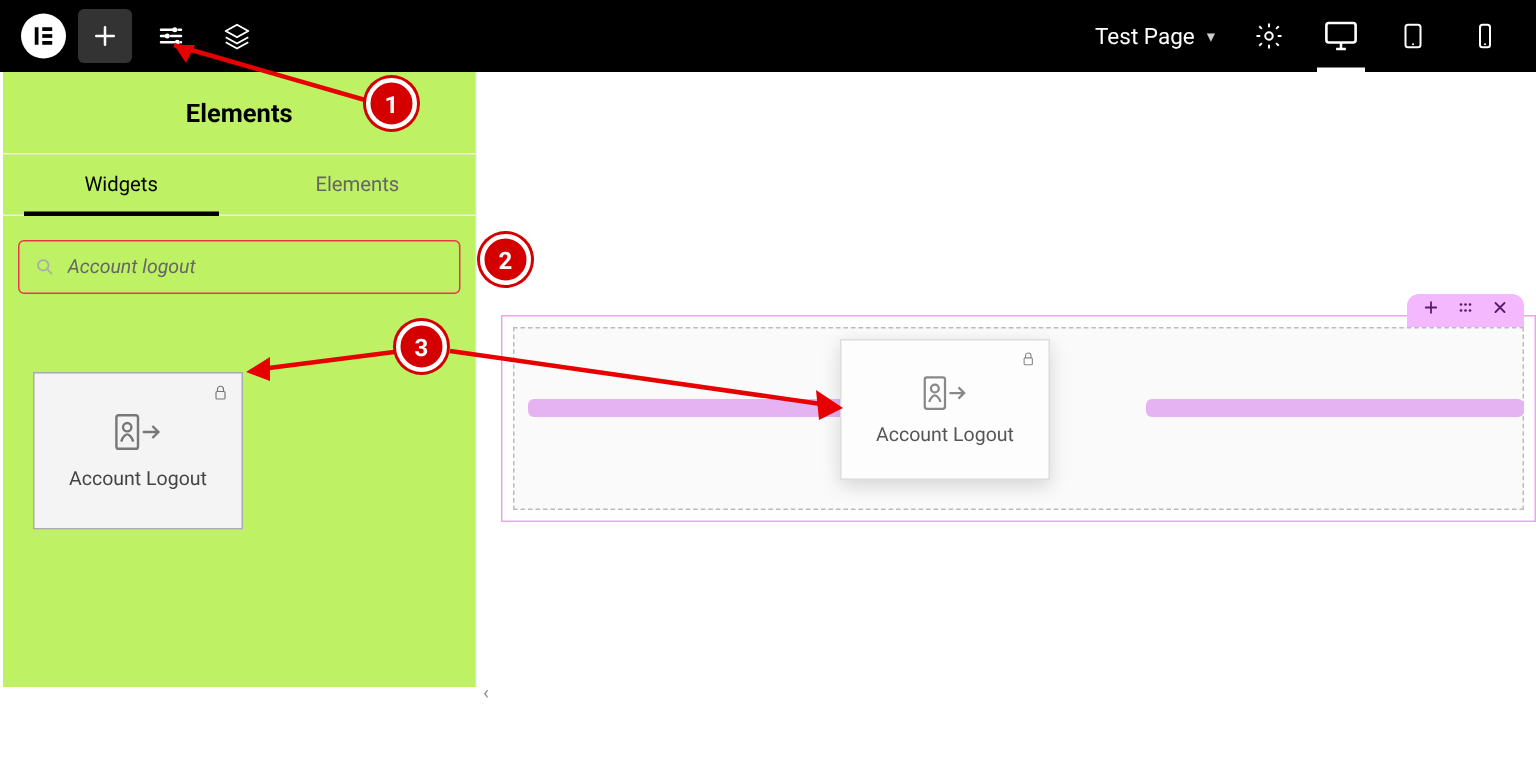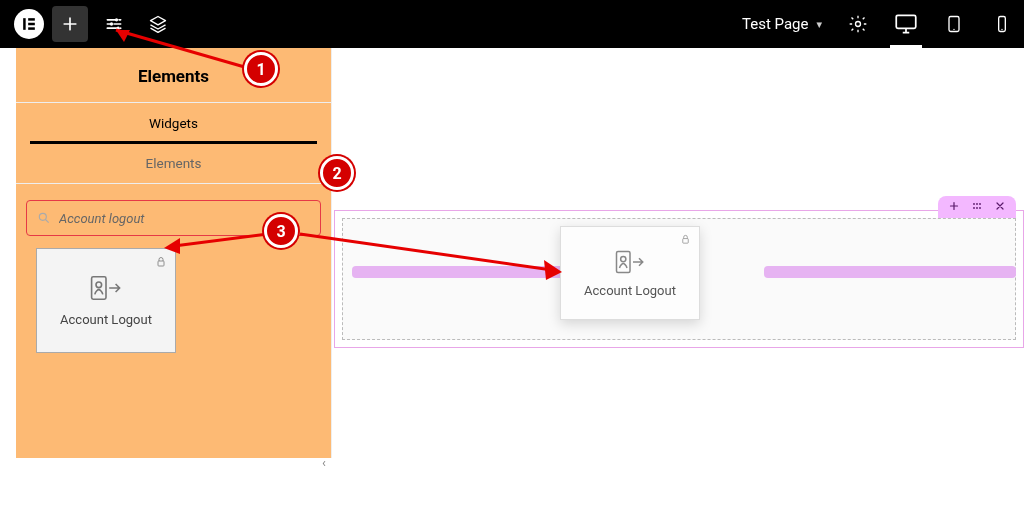--- a/index.html
+++ b/index.html
@@ -5,30 +5,30 @@
   * { box-sizing: border-box; margin: 0; padding: 0; font-family: -apple-system, BlinkMacSystemFont, "Segoe UI", Roboto, sans-serif; }
   body { width: 1024px; height: 507px; overflow: hidden; background: #fff; position: relative; }
 
   
   .topbar { height: 48px; background: #000; display: flex; align-items: center; color: #fff; }
   .topbar-left { display: flex; align-items: center; gap: 8px; padding-left: 14px; }
   .logo-circle { width: 30px; height: 30px; border-radius: 50%; background: #fff; display: flex; align-items: center; justify-content: center; color: #000; font-weight: 900; font-size: 18px; }
   .top-btn { width: 36px; height: 36px; display: flex; align-items: center; justify-content: center; border-radius: 4px; cursor: pointer; }
   .top-btn.active { background: #333; }
   .topbar-center { flex: 1; }
-  .topbar-right { display: flex; align-items: center; gap: 4px; }
+  .topbar-right { display: flex; align-items: center; gap: 4px; padding-right: 12px; }
   .page-title { display: flex; align-items: center; gap: 8px; font-size: 15px; padding: 0 10px; cursor: pointer; }
   .chev { font-size: 11px; opacity: .8; }
   .dev-btn { width: 44px; height: 48px; display: flex; align-items: center; justify-content: center; cursor: pointer; position: relative; }
   .dev-btn.active::after { content:""; position:absolute; bottom:0; left:6px; right:6px; height:3px; background:#fff; }
 
   
-  .sidebar { position: absolute; left: 16px; top: 48px; width: 316px; background: #fdba74; border-right: 1px solid #eee; min-height: 410px; }
+  .sidebar { position: absolute; left: 2px; top: 48px; width: 316px; background: #bef264; border-right: 1px solid #eee; min-height: 410px; }
   .panel-title { text-align: center; font-weight: 700; font-size: 17px; padding: 18px 0 16px; }
-  .tabs { display: flex; border-top: 1px solid #eee; border-bottom: 1px solid #eee; flex-direction: column; }
+  .tabs { display: flex; border-top: 1px solid #eee; border-bottom: 1px solid #eee; }
   .tab { flex: 1; text-align: center; font-size: 13.5px; padding: 12px 0; color: #666; cursor: pointer; position: relative; }
   .tab.active { color: #000; }
   .tab.active::after { content:""; position:absolute; left:14px; right:14px; bottom:-1px; height:3px; background:#000; }
 
   .search-wrap { margin: 16px 10px 0; border: 1.5px solid #e63946; border-radius: 4px; height: 36px; display: flex; align-items: center; padding: 0 10px; gap: 8px; position: relative; }
   .search-input { flex:1; border:none; outline:none; font-size: 13px; font-style: italic; color:#666; background: transparent; }
 
   .widget-card { position: absolute; left: 20px; top: 200px; width: 140px; height: 105px; border: 1px solid #aaa; background: #f4f4f4; display:flex; flex-direction:column; align-items:center; justify-content:center; gap:10px; font-size: 13px; color:#444; cursor: grab; }
   .widget-card .lock { position:absolute; top:6px; right:8px; font-size:12px; color:#777; }
   .widget-card .wlabel { font-size: 13px; }

